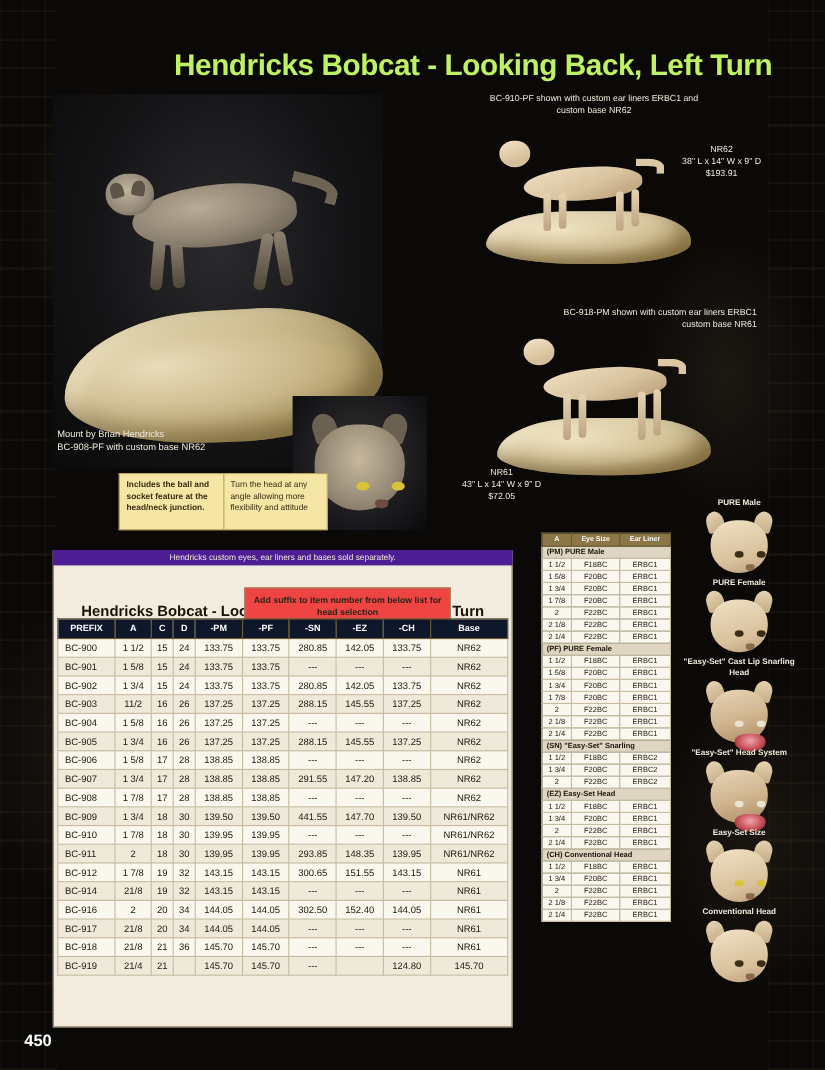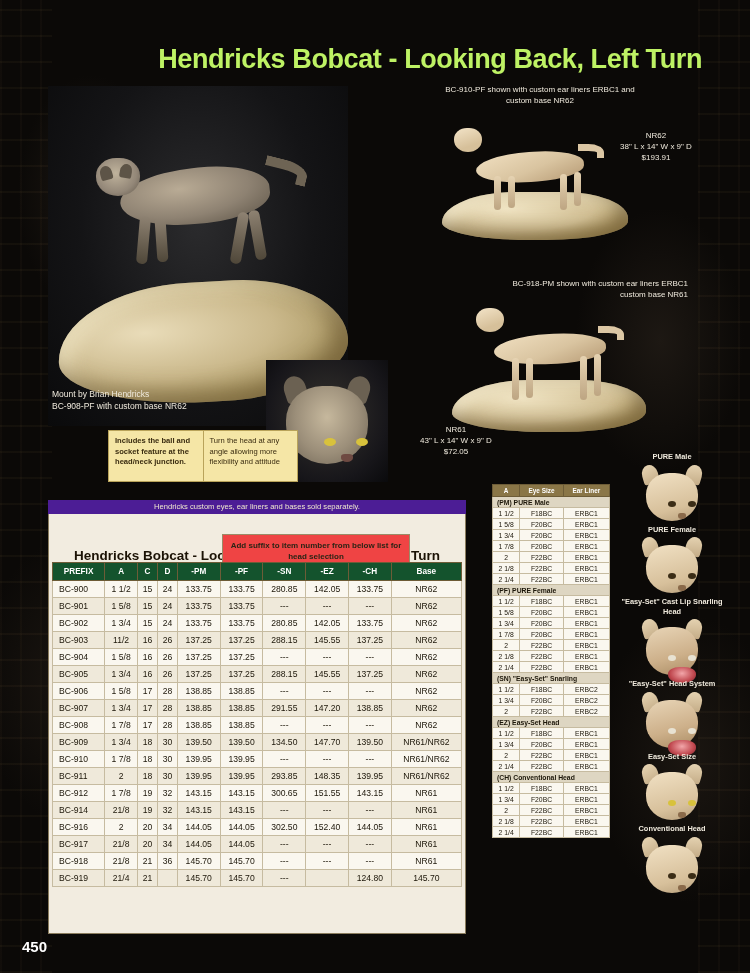--- a/index.html
+++ b/index.html
@@ -161,21 +161,21 @@
   .suffix-box{
     position:absolute; left:222px; top:534px; width:188px; height:32px;
     background:#ef4444; border:1px solid #9a8b68;
     font-size:8px; color:#2b2415; text-align:center; padding-top:5px; line-height:11px; font-weight:bold;
   }
   table.price{
     position:absolute; left:52px; top:562px; width:410px;
     border-collapse:collapse; font-size:8.6px; color:#1c1609;
   }
   table.price th{
-    background:#14532d; color:#fff; font-weight:bold; font-size:8.2px;
+    background:#0f172a; color:#fff; font-weight:bold; font-size:8.2px;
     border:1px solid #6d5c37; padding:4px 2px; text-align:center;
   }
   table.price td{
     border:1px solid #c6bba0; padding:3px 2px; text-align:center; background:#faf7ef;
   }
   table.price tr:nth-child(even) td{ background:#efe9da; }
   table.price td.first{ text-align:left; padding-left:6px; }
 
   
   .form-table{
@@ -429,21 +429,21 @@
           <td>---</td>
           <td>NR62</td>
         </tr>
         <tr>
           <td class="first">BC-909</td>
           <td>1 3/4</td>
           <td>18</td>
           <td>30</td>
           <td>139.50</td>
           <td>139.50</td>
-          <td>134.50</td>
+          <td>441.55</td>
           <td>147.70</td>
           <td>139.50</td>
           <td>NR61/NR62</td>
         </tr>
         <tr>
           <td class="first">BC-910</td>
           <td>1 7/8</td>
           <td>18</td>
           <td>30</td>
           <td>139.95</td>

